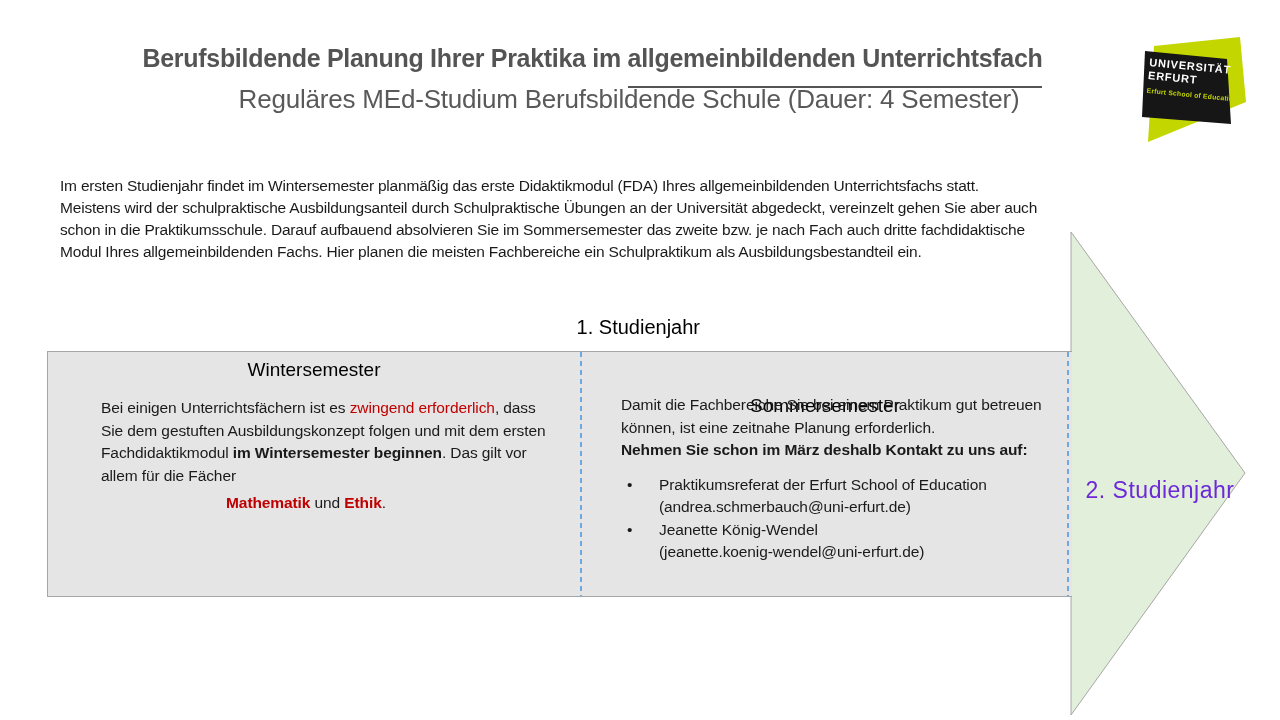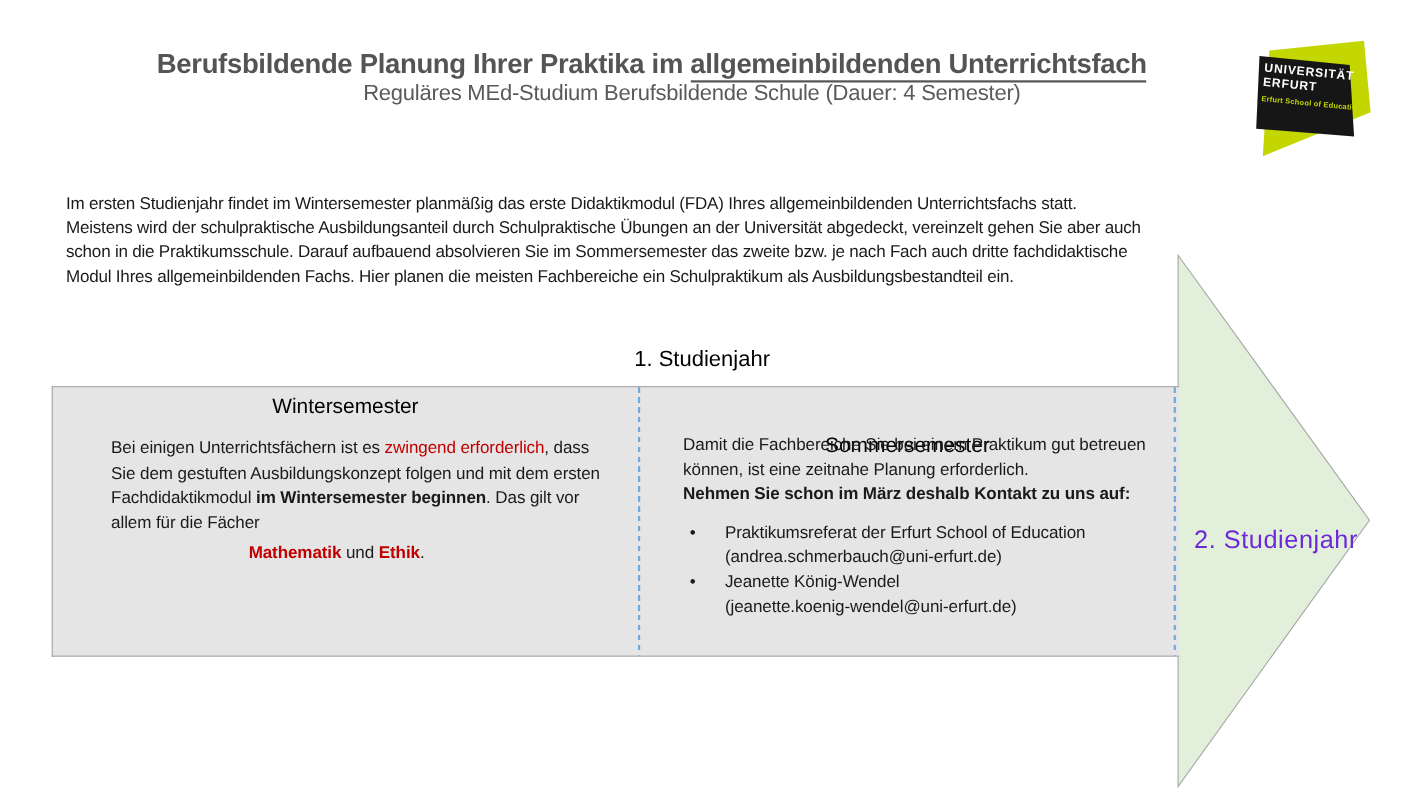--- a/index.html
+++ b/index.html
@@ -7,23 +7,23 @@
     position:relative; width:1280px; height:720px; background:#ffffff;
     font-family:"Liberation Sans", sans-serif; overflow:hidden; color:#1a1a1a;
   }
 
   
   .header { position:absolute; left:50px; top:42px; width:1085px; text-align:center; }
   .title {
     font-size:25px; font-weight:bold; color:#545454; letter-spacing:-0.3px;
     line-height:32px;
   }
-  .title .underlined { border-bottom:2px solid #545454; padding-bottom:1px; }
+  .title .underlined { border-bottom:2px solid #545454; padding-bottom:14px; }
   .subtitle {
-    padding-left:73px; font-size:20px; color:#595959; letter-spacing:-0.2px;
+    margin-top:10px; padding-left:73px; font-size:26px; color:#595959; letter-spacing:-0.2px;
   }
 
   
   .logo { position:absolute; left:1128px; top:32px; width:130px; height:115px; }
   .logo svg { position:absolute; left:0; top:0; }
   .logo-text {
     position:absolute; left:22px; top:24px; width:92px;
     transform:rotate(5.5deg); transform-origin:top left;
   }
   .logo-uni {

